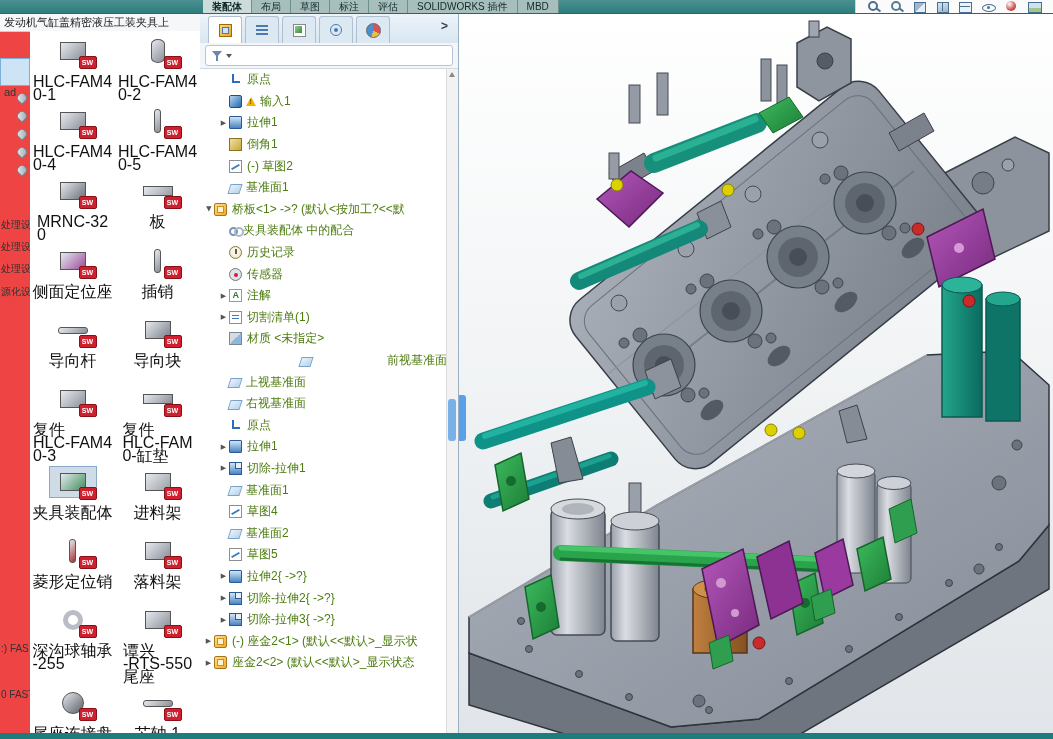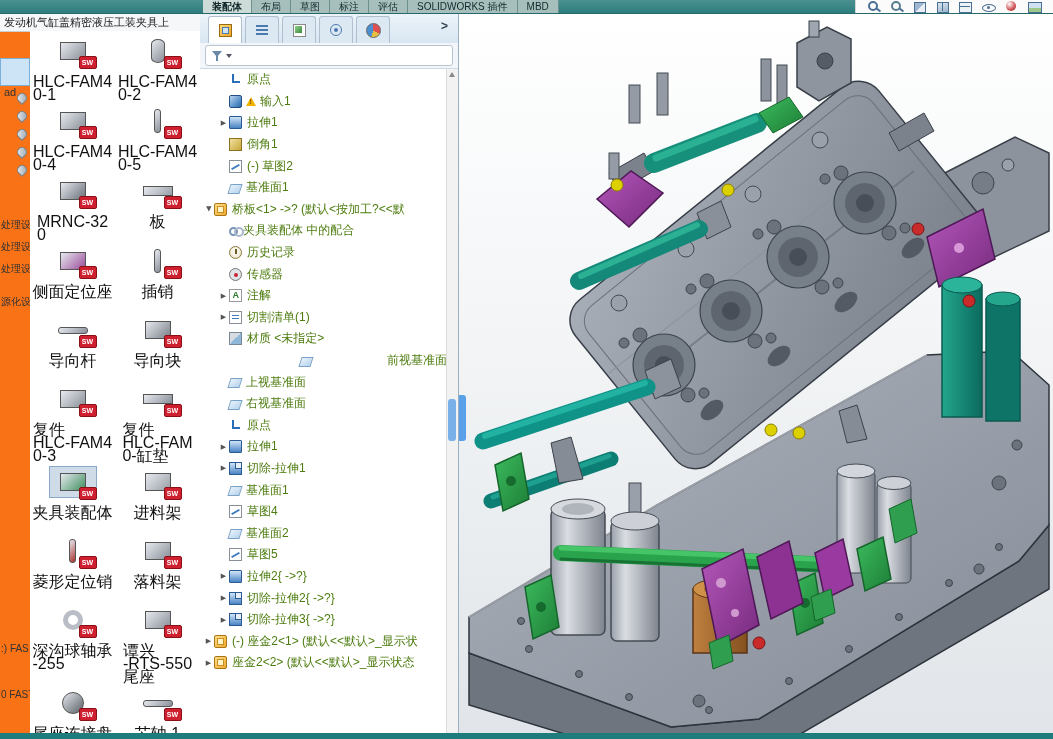--- a/index.html
+++ b/index.html
@@ -22,25 +22,25 @@
   .vico-display::before{content:"";position:absolute;left:1px;top:1px;width:11px;height:9px;border:1px solid #4a6f94;background:#eef3f8;}
   .vico-display::after{content:"";position:absolute;left:1px;top:5px;width:11px;height:1px;background:#4a6f94;}
   .vico-hide::before{content:"";position:absolute;left:1px;top:3px;width:12px;height:6px;border:1.5px solid #4a6f94;border-radius:50%;}
   .vico-hide::after{content:"";position:absolute;left:6px;top:5px;width:3px;height:3px;background:#4a6f94;border-radius:50%;}
   .vico-appearance::before{content:"";position:absolute;left:2px;top:0;width:10px;height:10px;border-radius:50%;background:radial-gradient(circle at 35% 30%,#fff,#d05050 60%,#8a2020);}
   .vico-scene::before{content:"";position:absolute;left:1px;top:1px;width:12px;height:9px;border:1px solid #4a6f94;background:linear-gradient(#cfe0f0 55%,#9ec88a 55%);}
   
   .lefthdr{position:absolute;left:0;top:13px;width:199px;height:18px;background:#f5f7f9;
     border-bottom:1px solid #c8d0d8;border-right:1px solid #b8c4cc;font-size:11px;line-height:18px;
     padding-left:4px;color:#222;white-space:nowrap;overflow:hidden;z-index:5;}
-  .strip{position:absolute;left:0;top:31px;width:30px;height:702px;background:#f97316;border-right:1px solid #e3e7ea;z-index:4;}
+  .strip{position:absolute;left:0;top:31px;width:30px;height:702px;background:#ef4444;border-right:1px solid #e3e7ea;z-index:4;}
   .bluecell{position:absolute;left:0;top:27px;width:28px;height:26px;background:#cde4f7;border:1px solid #7ab0d8;}
   .frag{position:absolute;left:1px;font-size:10px;color:#333;white-space:nowrap;overflow:hidden;max-width:29px;}
   .f0{top:55px;left:4px;font-size:11px;}
-  .f1{top:187px;} .f2{top:209px;} .f3{top:231px;} .f4{top:264px;}
+  .f1{top:187px;} .f2{top:209px;} .f3{top:231px;} .f4{top:254px;}
   .f5{top:612px;} .f6{top:658px;}
   .pin{position:absolute;right:3px;width:8px;height:8px;background:linear-gradient(135deg,#e8ecf0,#9aa6b0);
     border:1px solid #76828c;border-radius:50% 50% 50% 0;transform:rotate(-45deg);}
   .pp0{top:62px;} .pp1{top:80px;} .pp2{top:98px;} .pp3{top:116px;} .pp4{top:134px;}
   .parts{position:absolute;left:30px;top:31px;width:170px;height:702px;background:#fff;
     border-right:1px solid #98a8b8;overflow:hidden;z-index:5;}
   .parts-grid{display:grid;grid-template-columns:1fr 1fr;}
   .pcell{min-height:69px;display:flex;flex-direction:column;align-items:center;padding-top:5px;box-sizing:border-box;}
   .thumb{position:relative;width:46px;height:30px;display:flex;align-items:center;justify-content:center;flex:none;}
   .pcell.selected .thumb{background:#cfdce8;outline:1px solid #8aa8c8;}

